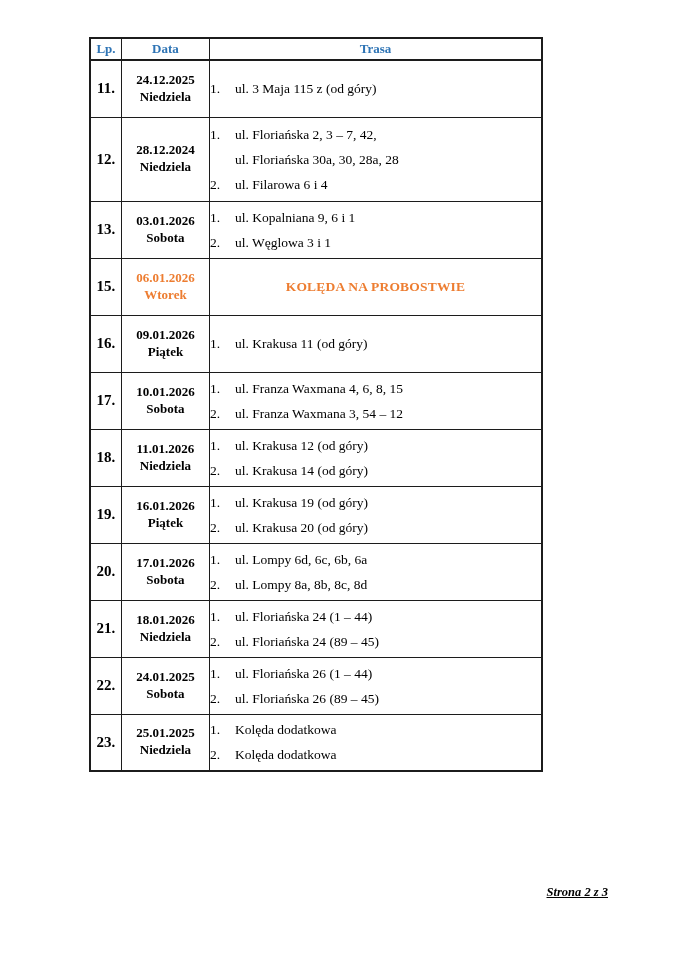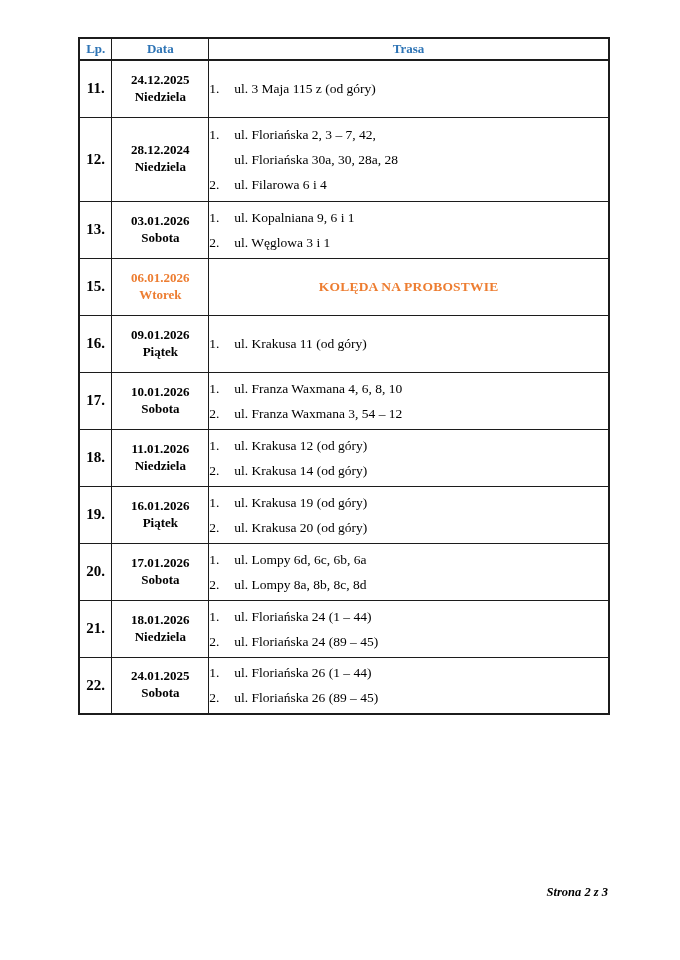--- a/index.html
+++ b/index.html
@@ -11,22 +11,22 @@
     color: #000;
   }
   .page {
     position: relative;
     width: 680px; height: 960px;
     background: #fff;
     overflow: hidden;
   }
   table.schedule {
     position: absolute;
-    left: 78px; top: 37px;
-    width: 532px;
+    left: 89px; top: 37px;
+    width: 454px;
     border-collapse: collapse;
     border: 2px solid #1c1c1c;
   }
   table.schedule th, table.schedule td {
     border: 1px solid #1c1c1c;
     padding: 0;
     vertical-align: middle;
   }
   table.schedule thead tr { height: 22px; }
   table.schedule thead th {
@@ -67,20 +67,21 @@
     font-size: 13.5px;
     letter-spacing: 0.2px;
     padding: 6px 8px;
   }
   .footer-pagenum {
     position: absolute;
     right: 72px; top: 885px;
     font-size: 12.5px;
     font-weight: bold;
     font-style: italic;
+    text-decoration: underline;
   }
 </style>
 </head>
 <body>
 
 <div class="page">
   <table class="schedule">
     <thead>
       <tr>
         <th class="col-lp" style="color: rgb(46, 116, 181);">Lp.</th>
@@ -162,21 +163,21 @@
         </tr>
         <tr class="row h2">
           <td class="lp-cell">17.</td>
           <td class="date-cell">
             <div>10.01.2026</div>
             <div>Sobota</div>
           </td>
           <td class="trasa-cell">
             <div class="item-line">
               <span class="item-num">1.</span>
-              <span class="item-text">ul. Franza Waxmana 4, 6, 8, 10</span>
+              <span class="item-text">ul. Franza Waxmana 4, 6, 8, 15</span>
             </div>
             <div class="item-line">
               <span class="item-num">2.</span>
               <span class="item-text">ul. Franza Waxmana 3, 54 – 12</span>
             </div>
           </td>
         </tr>
         <tr class="row h2">
           <td class="lp-cell">18.</td>
           <td class="date-cell">
@@ -252,19 +253,36 @@
             <div>Sobota</div>
           </td>
           <td class="trasa-cell">
             <div class="item-line">
               <span class="item-num">1.</span>
               <span class="item-text">ul. Floriańska 26 (1 – 44)</span>
             </div>
             <div class="item-line">
               <span class="item-num">2.</span>
               <span class="item-text">ul. Floriańska 26 (89 – 45)</span>
+            </div>
+          </td>
+        </tr>
+        <tr class="row h2">
+          <td class="lp-cell">23.</td>
+          <td class="date-cell">
+            <div>25.01.2025</div>
+            <div>Niedziela</div>
+          </td>
+          <td class="trasa-cell">
+            <div class="item-line">
+              <span class="item-num">1.</span>
+              <span class="item-text">Kolęda dodatkowa</span>
+            </div>
+            <div class="item-line">
+              <span class="item-num">2.</span>
+              <span class="item-text">Kolęda dodatkowa</span>
             </div>
           </td>
         </tr>
       </tbody>
   </table>
   <div class="footer-pagenum">Strona 2 z 3</div>
 </div>
 
 </body></html>

